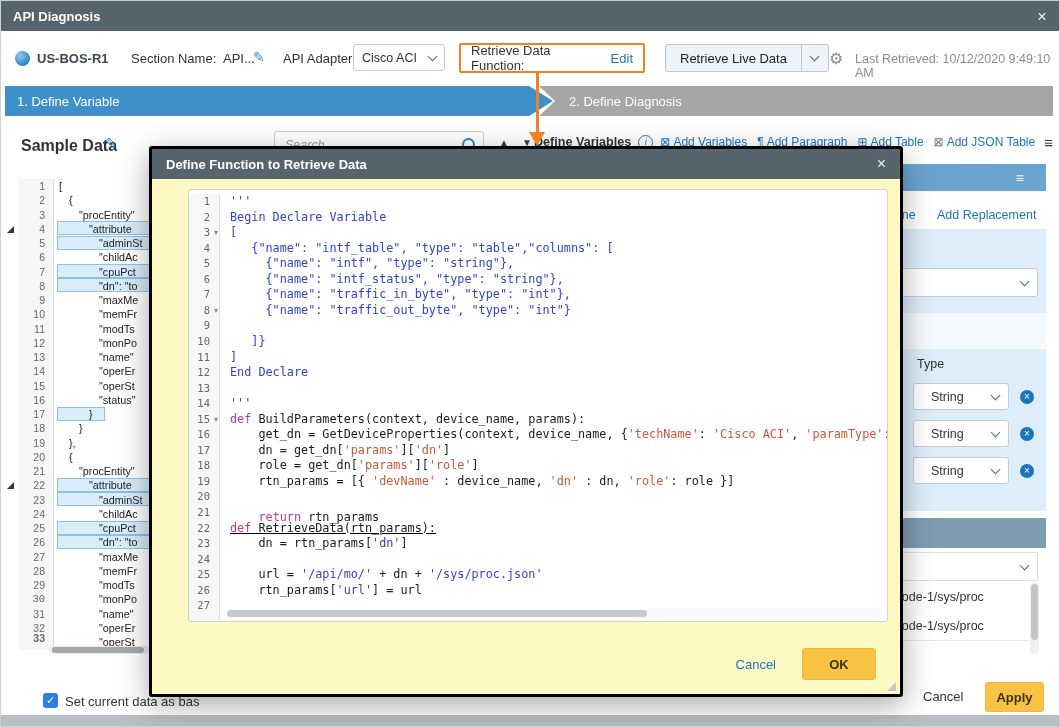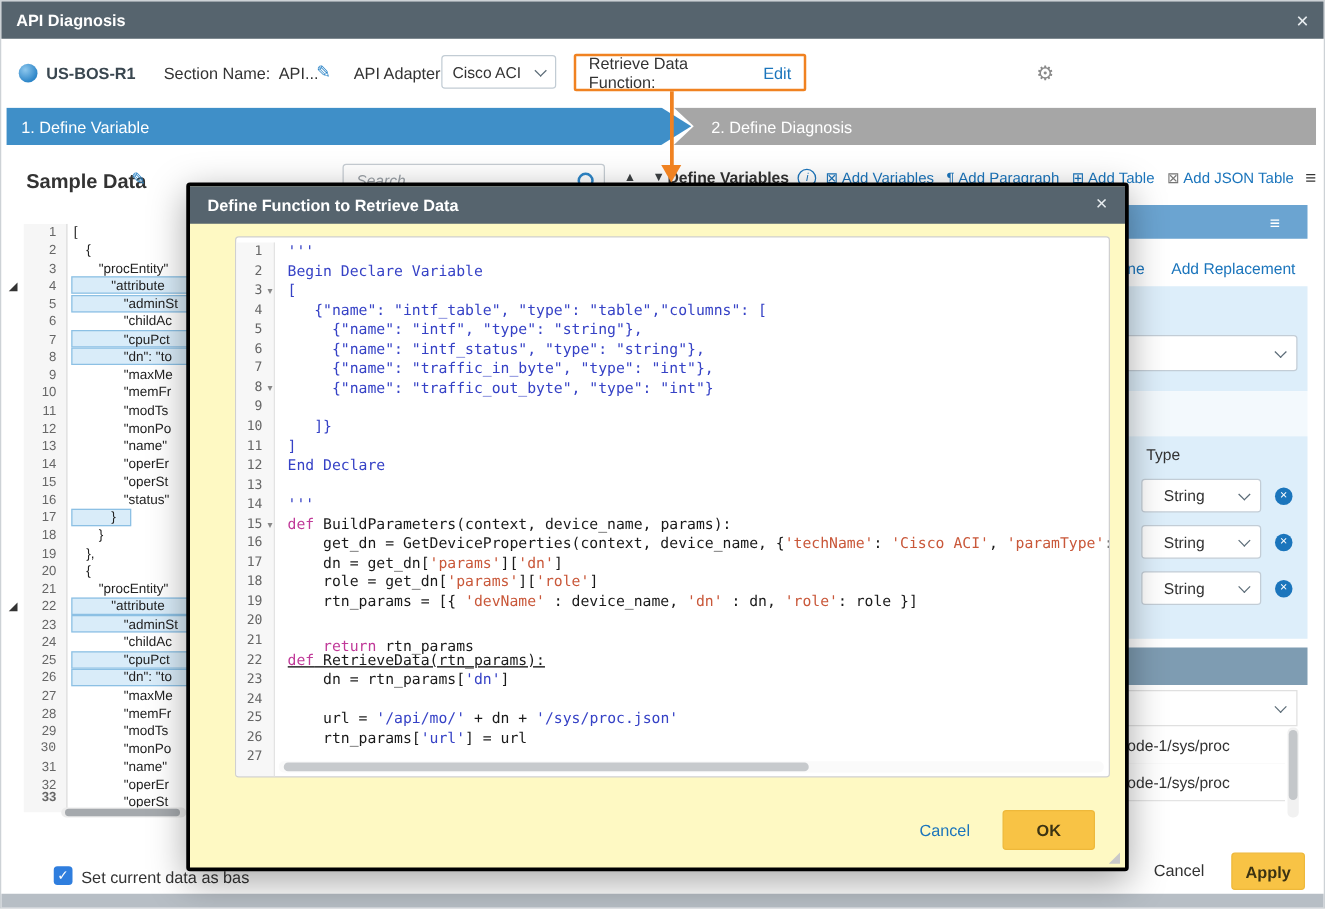--- a/index.html
+++ b/index.html
@@ -128,21 +128,28 @@
   <span class="abs pencil" style="left:252px;top:48px;">✎</span>
   <div class="abs hdr-txt" style="left:282px;top:50px;">API Adapter:</div>
   <div class="abs select" style="left:352px;top:43px;width:92px;height:27px;">
     <span style="flex:1;">Cisco ACI</span>
     <span class="chev"></span>
   </div>
   <div class="abs orange-box" style="left:458px;top:42px;width:186px;height:30px;">
     <span class="hdr-txt">Retrieve Data Function:</span>
     <a class="link" style="font-size:13px;margin-left:6px;">Edit</a>
   </div>
+  <div class="abs live-btn" style="left:664px;top:43px;height:28px;">
+    <span class="lbl">Retrieve Live Data</span>
+    <span class="car">
+        <span class="chev"></span>
+      </span>
+  </div>
   <span class="abs gear" style="left:828px;top:48px;">⚙</span>
+  <div class="abs muted" style="left:854px;top:51px;">Last Retrieved: 10/12/2020 9:49:10 AM</div>
 
   <div class="abs tab tab1">
     <span>1. Define Variable</span>
   </div>
   <div class="abs tab tab2">
     <span>2. Define Diagnosis</span>
   </div>
 
   <div class="abs panel-title" style="left:20px;top:136px;">Sample Data</div>
   <span class="abs pencil" style="left:104px;top:134px;">✎</span>

